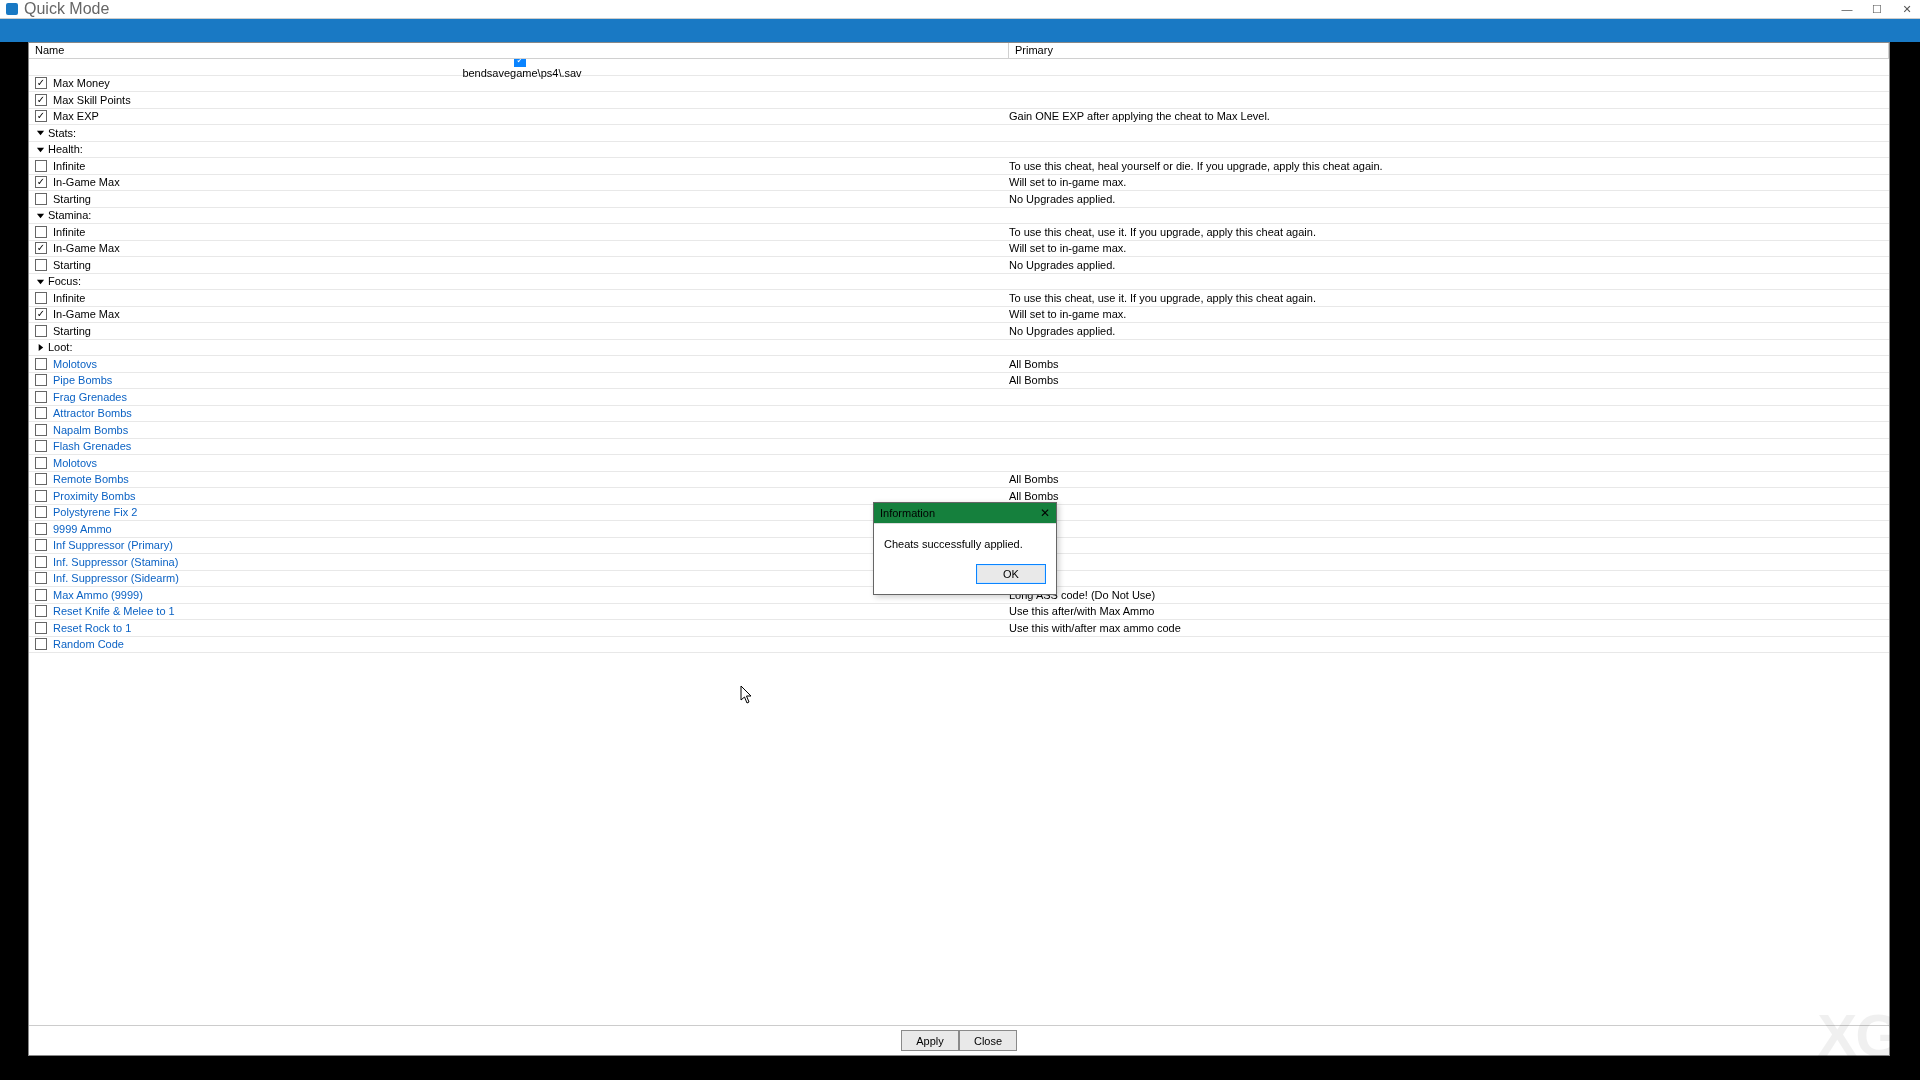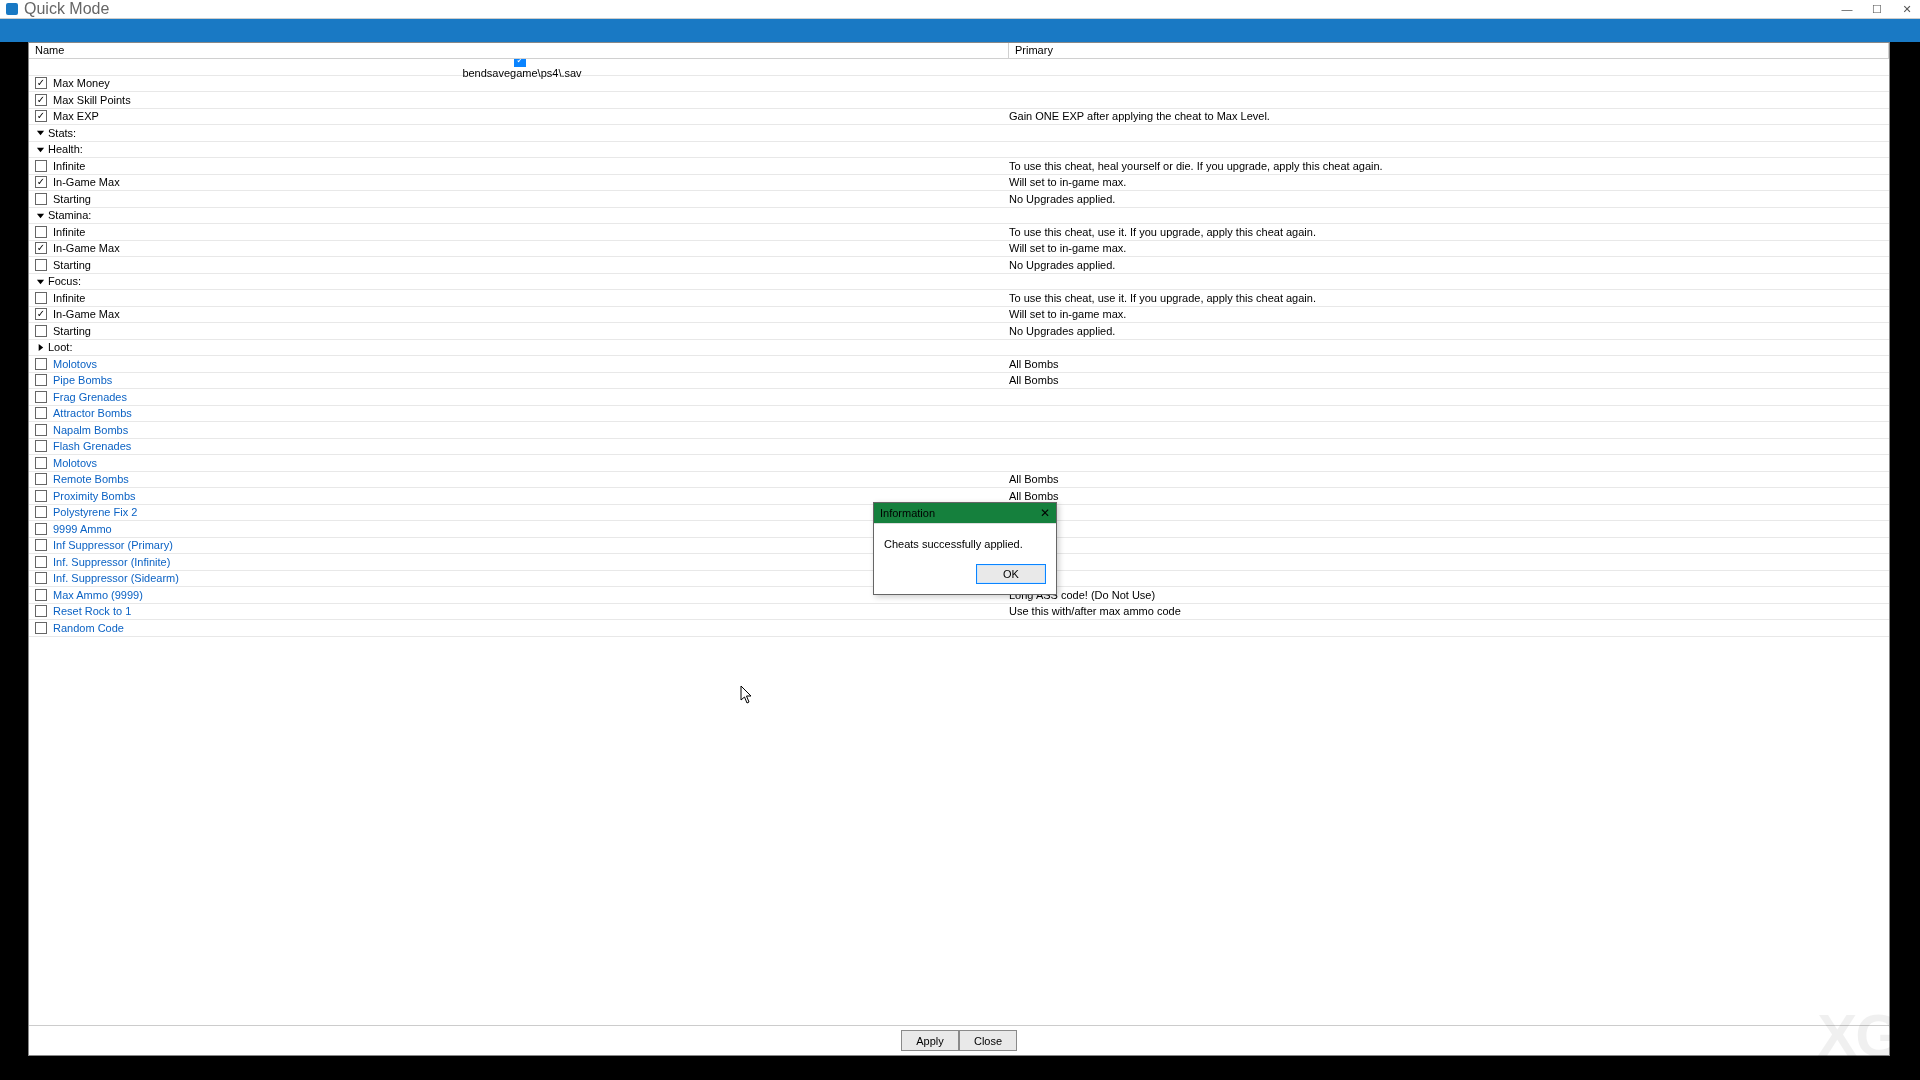--- a/index.html
+++ b/index.html
@@ -288,37 +288,44 @@
       <div class="row">
         <div class="cell-name ind1">
           <span class="cb"></span>
           <span class="link">Inf Suppressor (Primary)</span>
         </div>
         <div class="cell-comment"></div>
       </div>
       <div class="row">
         <div class="cell-name ind1">
           <span class="cb"></span>
-          <span class="link">Inf. Suppressor (Infinite)</span>
+          <span class="link">Inf. Suppressor (Stamina)</span>
         </div>
         <div class="cell-comment"></div>
       </div>
       <div class="row">
         <div class="cell-name ind1">
           <span class="cb"></span>
           <span class="link">Inf. Suppressor (Sidearm)</span>
         </div>
         <div class="cell-comment"></div>
       </div>
       <div class="row">
         <div class="cell-name ind1">
           <span class="cb"></span>
           <span class="link">Max Ammo (9999)</span>
         </div>
         <div class="cell-comment">Long ASS code! (Do Not Use)</div>
+      </div>
+      <div class="row">
+        <div class="cell-name ind1">
+          <span class="cb"></span>
+          <span class="link">Reset Knife &amp; Melee to 1</span>
+        </div>
+        <div class="cell-comment">Use this after/with Max Ammo</div>
       </div>
       <div class="row">
         <div class="cell-name ind1">
           <span class="cb"></span>
           <span class="link">Reset Rock to 1</span>
         </div>
         <div class="cell-comment">Use this with/after max ammo code</div>
       </div>
       <div class="row">
         <div class="cell-name ind1">

